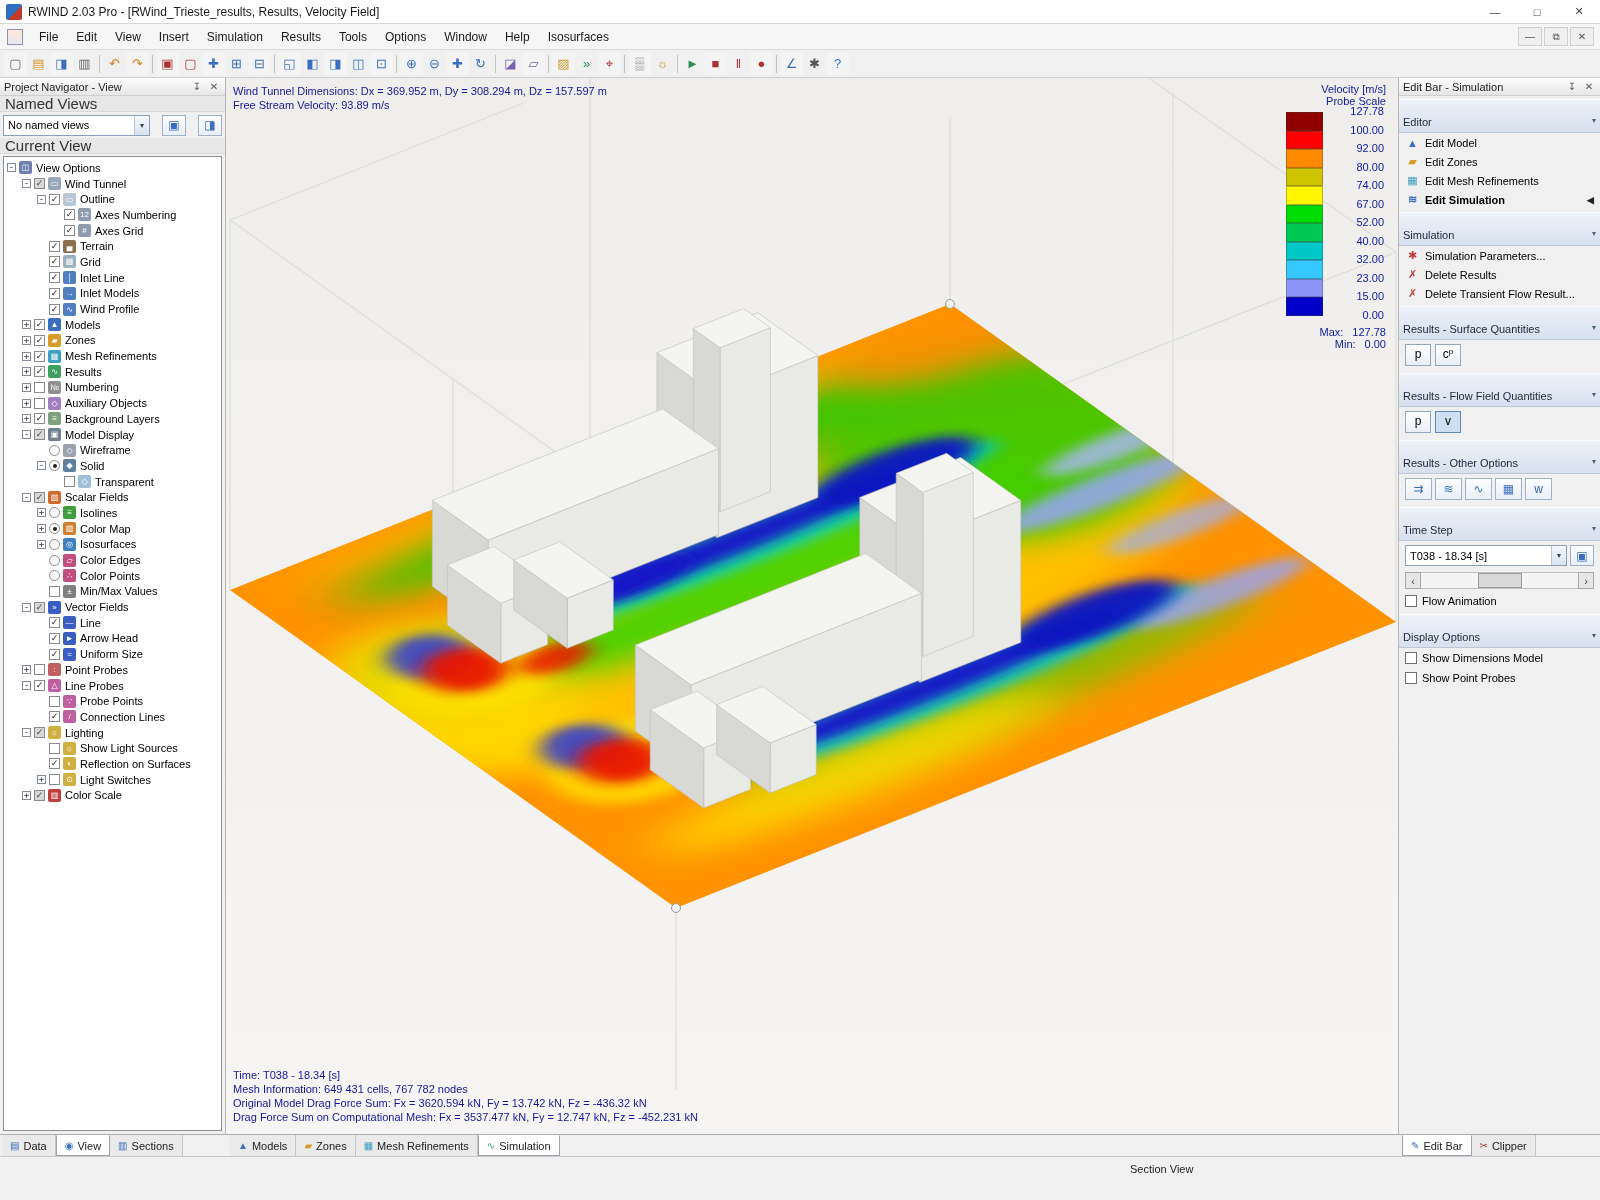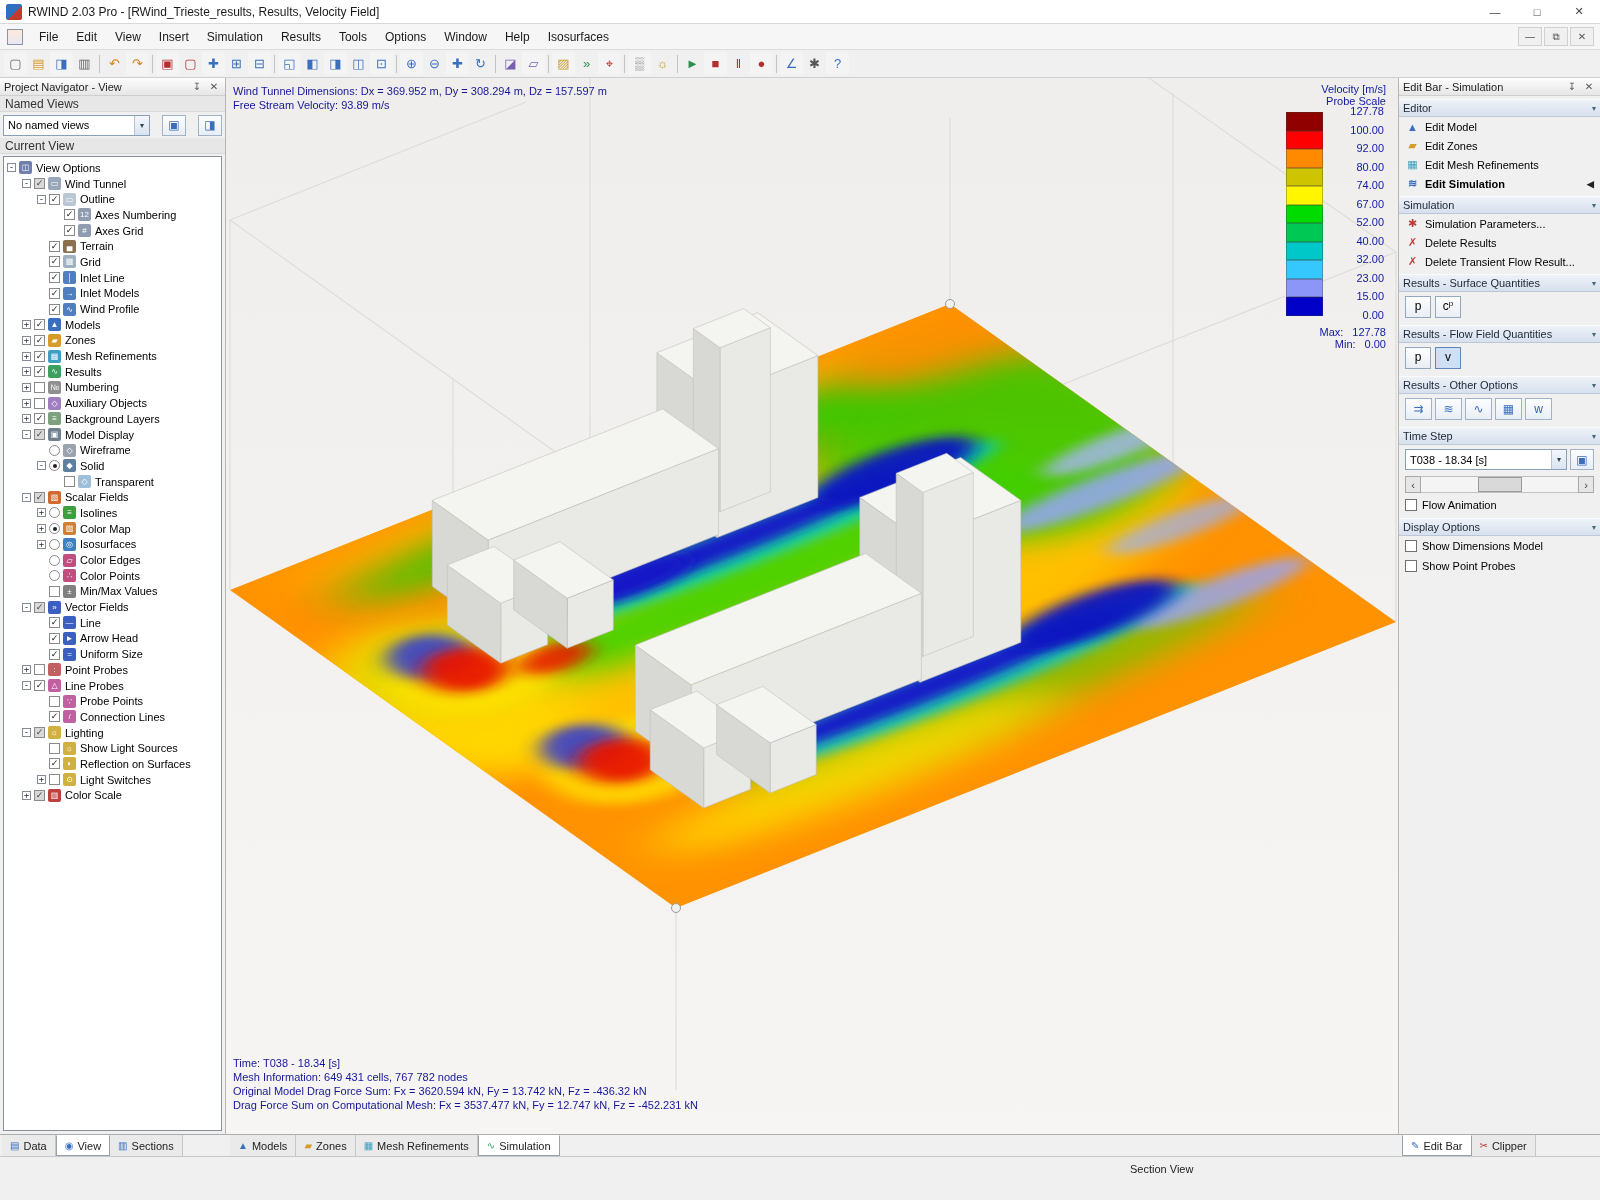--- a/index.html
+++ b/index.html
@@ -26,52 +26,52 @@
   #toolbar-items{display:flex;align-items:center;}
   .tb-btn{width:23px;height:23px;display:flex;align-items:center;justify-content:center;font-size:13px;border:1px solid transparent;border-radius:2px;background:transparent;}
   .tb-btn:nth-child(odd){background:rgba(255,255,255,.25);}
   .tb-sep{width:1px;height:18px;background:#c3c3c3;margin:0 3px;}
 
   
   .left-panel{position:absolute;left:0;top:78px;width:226px;bottom:66px;background:#f0f0f0;border-right:1px solid #b6b6b6;}
   .panel-header{height:18px;display:flex;align-items:center;padding:0 4px;font-size:11px;color:#222;background:linear-gradient(#fdfdfd,#e6e6e6);border-bottom:1px solid #cfcfcf;}
   .hdr-icons{margin-left:auto;display:flex;gap:3px;}
   .hdr-ic{width:14px;height:14px;display:flex;align-items:center;justify-content:center;font-size:10px;color:#555;}
-  .group-label{height:16px;background:#e7e7e7;border-bottom:1px solid #d8d8d8;font-size:12px;color:#333;display:flex;align-items:center;padding:0 5px;}
+  .group-label{height:16px;background:#e7e7e7;border-bottom:1px solid #d8d8d8;font-size:15px;color:#333;display:flex;align-items:center;padding:0 5px;}
   .named-views-row{height:26px;display:flex;align-items:center;padding:2px 3px;gap:12px;}
   .combo{flex:1;height:21px;background:#fff;border:1px solid #8aa0b8;display:flex;align-items:center;font-size:11px;padding-left:4px;overflow:hidden;}
   .combo .arrow{margin-left:auto;width:15px;align-self:stretch;background:linear-gradient(#f4f7fb,#d9e3f0);border-left:1px solid #b6c4d6;display:flex;align-items:center;justify-content:center;font-size:8px;color:#345;}
   .small-btn{width:24px;height:21px;border:1px solid #9fb2c8;background:linear-gradient(#fcfdfe,#e8eef6);display:flex;align-items:center;justify-content:center;font-size:12px;flex:none;}
   .tree-wrap{position:absolute;left:3px;right:3px;top:78px;bottom:3px;background:#fff;border:1px solid #8a9099;overflow:hidden;padding:3px 0 0 1px;}
   .tree-row{height:15.7px;display:flex;align-items:center;font-size:11px;white-space:nowrap;}
   .tw-exp{width:9px;height:9px;border:1px solid #848b98;background:#fff;font-size:9px;line-height:7px;text-align:center;color:#333;margin-right:3px;flex:none;font-family:"DejaVu Sans Mono",monospace;}
   .tw-exp.none{border:none;background:transparent;}
   .tw-cb{width:11px;height:11px;border:1px solid #8a8a8a;background:#fff;margin-right:3px;font-size:9px;line-height:9px;text-align:center;color:#222;flex:none;}
   .tw-cb.partial{background:#d8d8d8;color:#444;}
   .tw-rd{width:11px;height:11px;border:1px solid #8a8a8a;border-radius:50%;margin-right:3px;position:relative;flex:none;background:#fff;}
   .tw-rd.on::after{content:"";position:absolute;left:2.5px;top:2.5px;width:4px;height:4px;border-radius:50%;background:#222;}
   .tw-ic{width:13px;height:13px;margin-right:4px;border-radius:2px;font-size:8px;line-height:13px;text-align:center;color:#fff;flex:none;overflow:hidden;}
   .tw-label{color:#000;}
 
   
   .viewport{position:absolute;left:226px;top:78px;width:1172px;height:1056px;background:linear-gradient(#efeeec,#f6f5f3);overflow:hidden;}
   .vp-overlay-top{position:absolute;left:7px;top:6px;font-size:11px;color:#16169a;line-height:14px;}
-  .vp-overlay-bottom{position:absolute;left:7px;bottom:22px;font-size:11px;color:#16169a;line-height:14px;}
+  .vp-overlay-bottom{position:absolute;left:7px;bottom:10px;font-size:11px;color:#16169a;line-height:14px;}
   .legend{position:absolute;top:5px;right:12px;width:104px;font-size:11px;color:#101aa0;}
   .legend-title,.legend-sub{text-align:right;}
   .legend-sub{margin-bottom:5px;}
   .legend-body{position:relative;height:206px;}
   .legend-sw{position:absolute;left:4px;width:37px;height:18.5px;border:1px solid rgba(60,60,60,.35);}
   .legend-lb{position:absolute;left:46px;width:56px;text-align:right;}
   .legend-mm{display:flex;justify-content:flex-end;gap:9px;}
   .legend-mm.first{margin-top:8px;}
 
   
   .right-panel{position:absolute;right:0;top:78px;width:202px;bottom:66px;background:#f0f0f0;border-left:1px solid #b6b6b6;}
-  .eb-section-header{height:18px;background:linear-gradient(#eef2f8,#d7e0ee);border-top:1px solid #fbfcfe;border-bottom:1px solid #bcc8d8;display:flex;align-items:center;font-size:11px;color:#1c2636;padding:8px 4px;margin-top:3px;}
+  .eb-section-header{height:25px;background:linear-gradient(#eef2f8,#d7e0ee);border-top:1px solid #fbfcfe;border-bottom:1px solid #bcc8d8;display:flex;font-size:11px;color:#1c2636;padding:16px 4px;margin-top:3px;}
   .eb-section-header .chev{margin-left:auto;font-size:8px;color:#467;}
   .eb-item{height:19px;display:flex;align-items:center;padding:0 6px;font-size:11px;gap:5px;}
   .eb-item.bold{font-weight:bold;}
   .eb-item .g{width:15px;text-align:center;font-size:11px;flex:none;}
   .eb-item .arr{margin-left:auto;font-size:9px;color:#222;}
   .eb-btnrow{display:flex;gap:4px;padding:4px 6px;}
   .eb-sqbtn{width:26px;height:22px;border:1px solid #93a7bd;background:linear-gradient(#fefefe,#e9eef5);font-size:12px;display:flex;align-items:flex-start;justify-content:center;padding-top:2px;}
   .eb-sqbtn sub{font-size:8px;}
   .eb-sqbtn.active{background:#cfe0f4;border-color:#5f86bb;}
   .eb-iconrow{display:flex;gap:3px;padding:4px 6px;}

